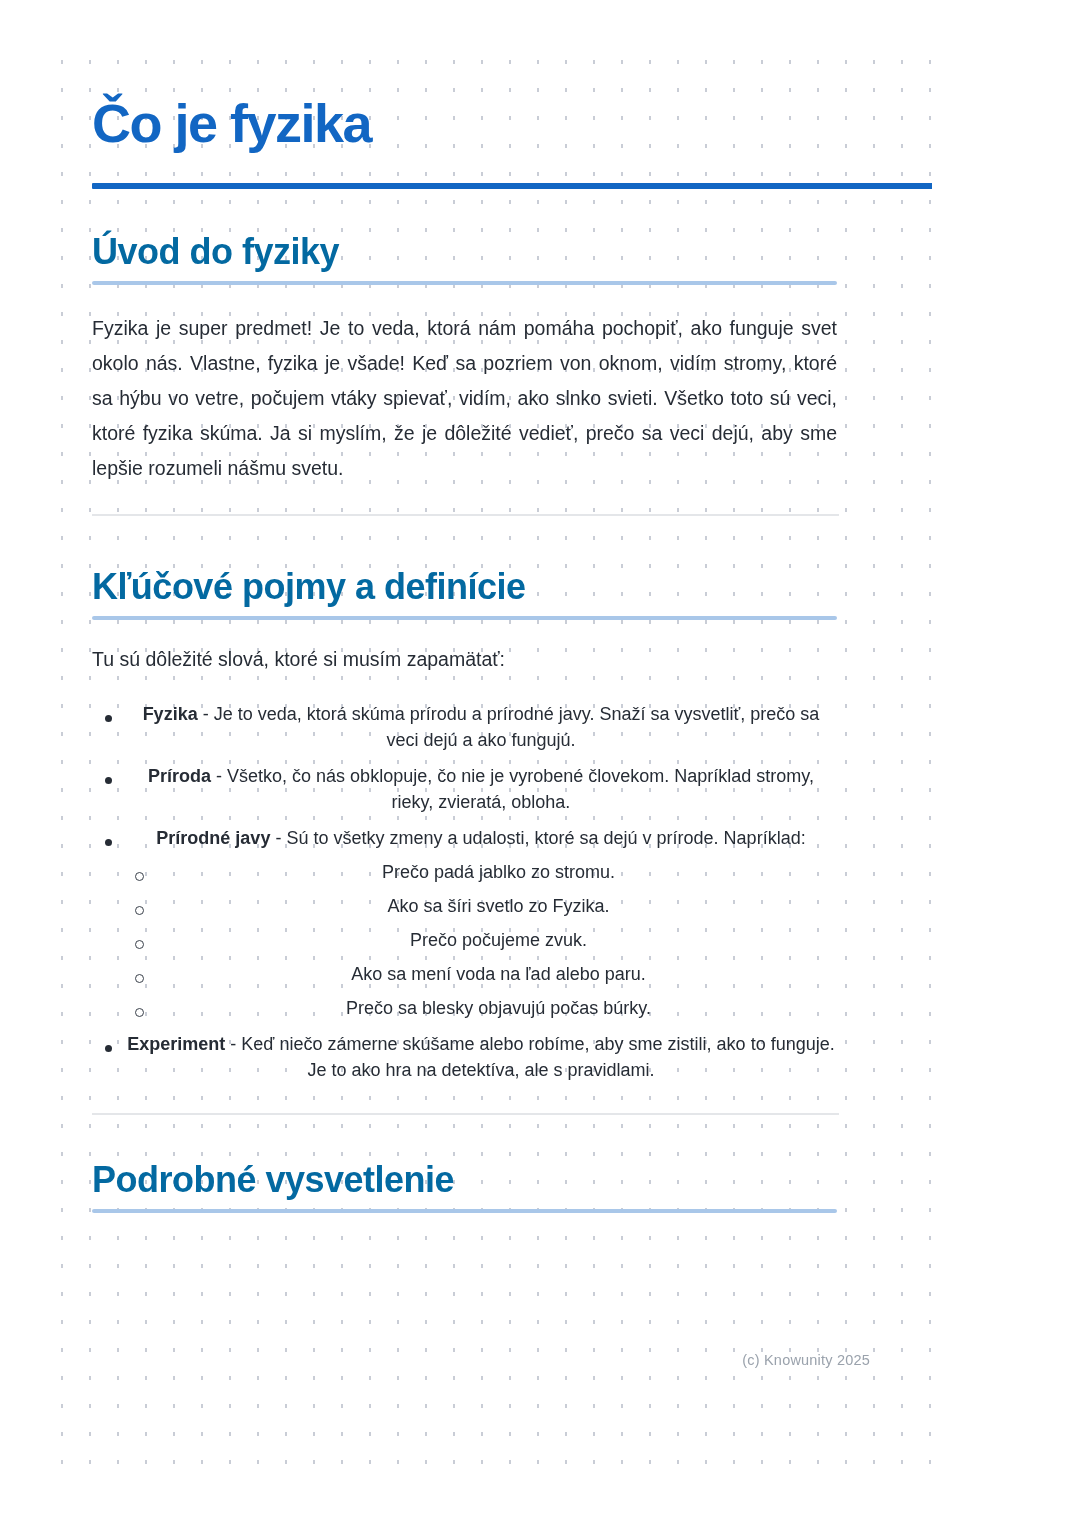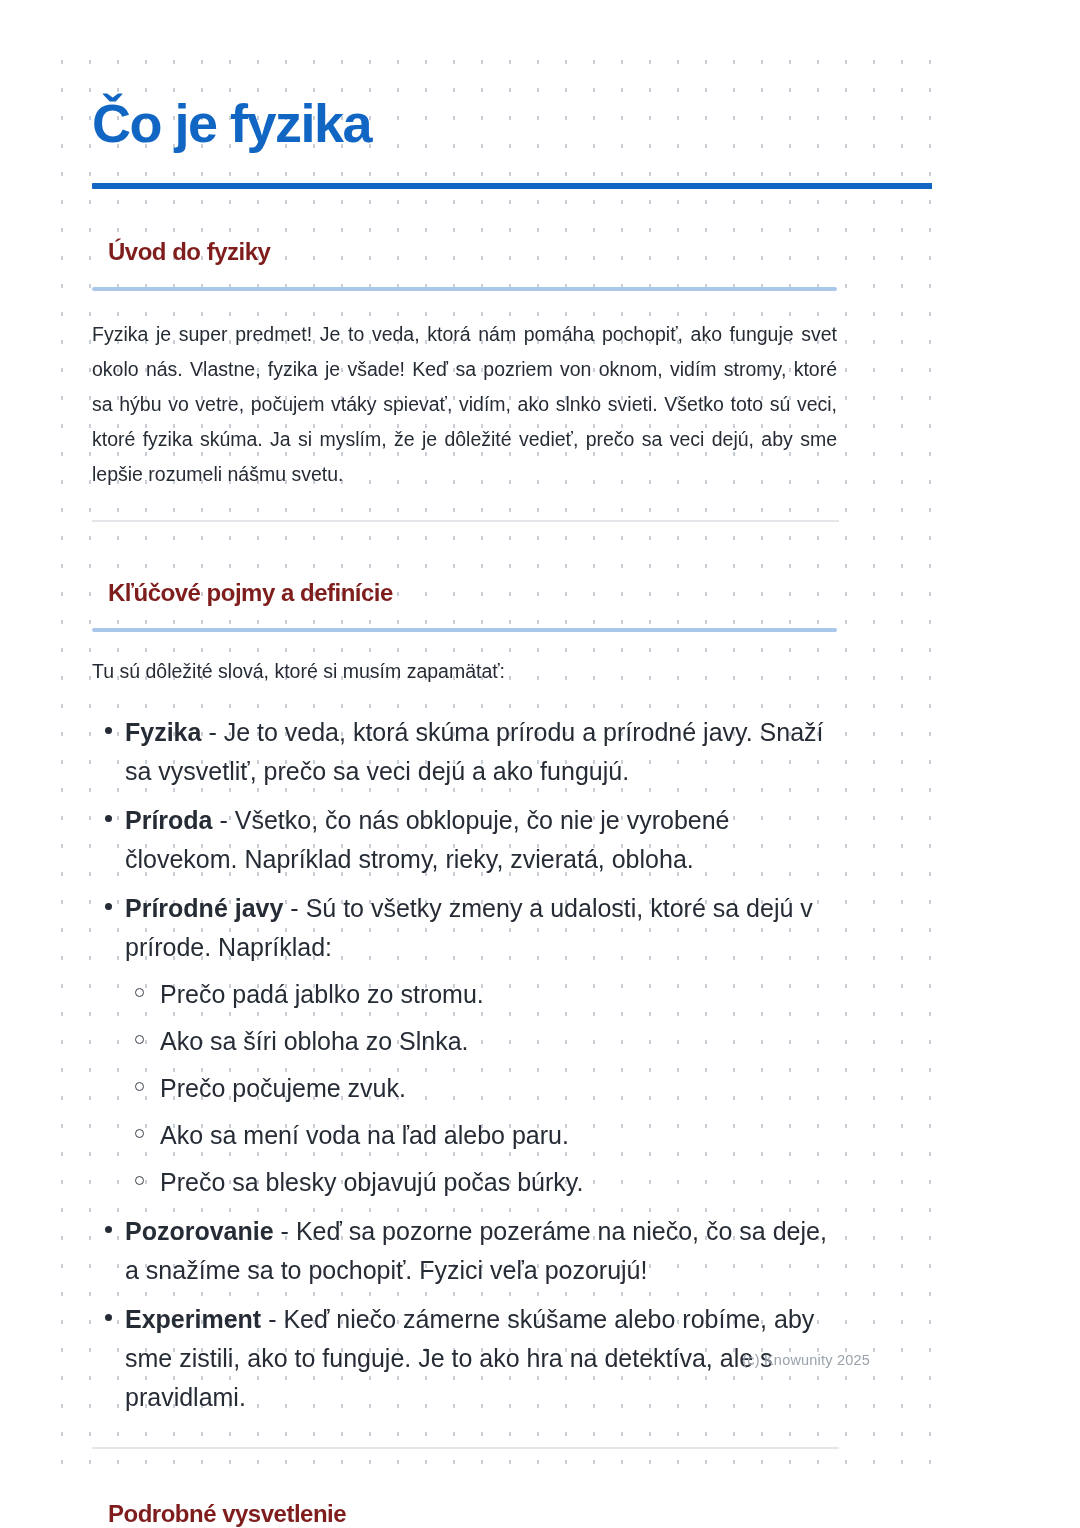--- a/index.html
+++ b/index.html
@@ -19,32 +19,32 @@
     background-color:#dde9f6;border-left:4px solid #a9c3de;box-sizing:border-box;
     background-image:radial-gradient(1.1px 2.7px at 14px 14px,#c2cede 92%,rgba(194,206,222,0) 100%);
     background-size:28px 28px;background-position:-9px -2px;
   }
 
   .content{position:absolute;left:92px;top:94px;width:745px;color:#262c35;}
 
   .doc-title{margin:0;font-size:54px;line-height:1.1;font-weight:bold;color:#1266c3;letter-spacing:-1.5px;}
   .title-rule{width:842px;height:6px;background:#1266c3;margin-top:30px;border-radius:1px;}
 
-  .section-heading{margin:16px;font-size:24px;line-height:38px;font-weight:bold;color:#7f1d1d;letter-spacing:-0.5px;}
+  .section-heading{margin:0;font-size:36px;line-height:38px;font-weight:bold;color:#0369a1;letter-spacing:-0.5px;}
   .heading-underline{width:745px;height:4px;background:#a9c7e9;margin-top:10px;border-radius:2px;}
 
   .sec-1{margin-top:44px;}
   .lead-paragraph{margin:26px 0 0;font-size:19.5px;line-height:35px;text-align:justify;}
 
   .divider{width:747px;height:2px;background:#e4e6e9;margin-top:28px;border:none;}
 
   .sec-2{margin-top:52px;}
   .list-intro{margin:22px 0 4px;font-size:19.5px;line-height:35px;}
 
-  .terms-list{list-style:none;margin:24px 0 0;padding:0;font-size:25px;line-height:39px;}
+  .terms-list{list-style:none;margin:24px 0 0;padding:0;font-size:18px;line-height:26px;text-align:center;}
   .term-item{position:relative;padding-left:33px;margin-bottom:10px;}
   .term-label{font-weight:bold;}
   .bullet-dot{position:absolute;left:13px;top:14px;width:7px;height:7px;border-radius:50%;background:#262c35;}
 
   .examples-list{list-style:none;margin:0 0 8px;padding:0;}
   .example-item{position:relative;padding-left:35px;margin-top:8px;}
   .bullet-ring{position:absolute;left:10px;top:13px;width:9px;height:9px;border-radius:50%;
     border:1.6px solid #3a414b;box-sizing:border-box;background:transparent;}
 
   .sec-3-divider{margin-top:30px;}
@@ -96,42 +96,37 @@
           <span class="bullet-dot"></span>
           <span class="term-label">Prírodné javy</span>
           <span class="term-def">- Sú to všetky zmeny a udalosti, ktoré sa dejú v prírode. Napríklad:</span>
           <ul class="examples-list">
             <li class="example-item">
               <span class="bullet-ring"></span>
               <span>Prečo padá jablko zo stromu.</span>
             </li>
             <li class="example-item">
               <span class="bullet-ring"></span>
-              <span>Ako sa šíri obloha zo Slnka.</span>
+              <span>Ako sa šíri svetlo zo Fyzika.</span>
             </li>
             <li class="example-item">
               <span class="bullet-ring"></span>
               <span>Prečo počujeme zvuk.</span>
             </li>
             <li class="example-item">
               <span class="bullet-ring"></span>
               <span>Ako sa mení voda na ľad alebo paru.</span>
             </li>
             <li class="example-item">
               <span class="bullet-ring"></span>
               <span>Prečo sa blesky objavujú počas búrky.</span>
             </li>
           </ul>
         </li>
 
-        <li class="term-item">
-          <span class="bullet-dot"></span>
-          <span class="term-label">Pozorovanie</span>
-          <span class="term-def">- Keď sa pozorne pozeráme na niečo, čo sa deje, a snažíme sa to pochopiť. Fyzici veľa pozorujú!</span>
-        </li>
 
         <li class="term-item">
           <span class="bullet-dot"></span>
           <span class="term-label">Experiment</span>
           <span class="term-def">- Keď niečo zámerne skúšame alebo robíme, aby sme zistili, ako to funguje. Je to ako hra na detektíva, ale s pravidlami.</span>
         </li>
 
       </ul>
     </div>
 

